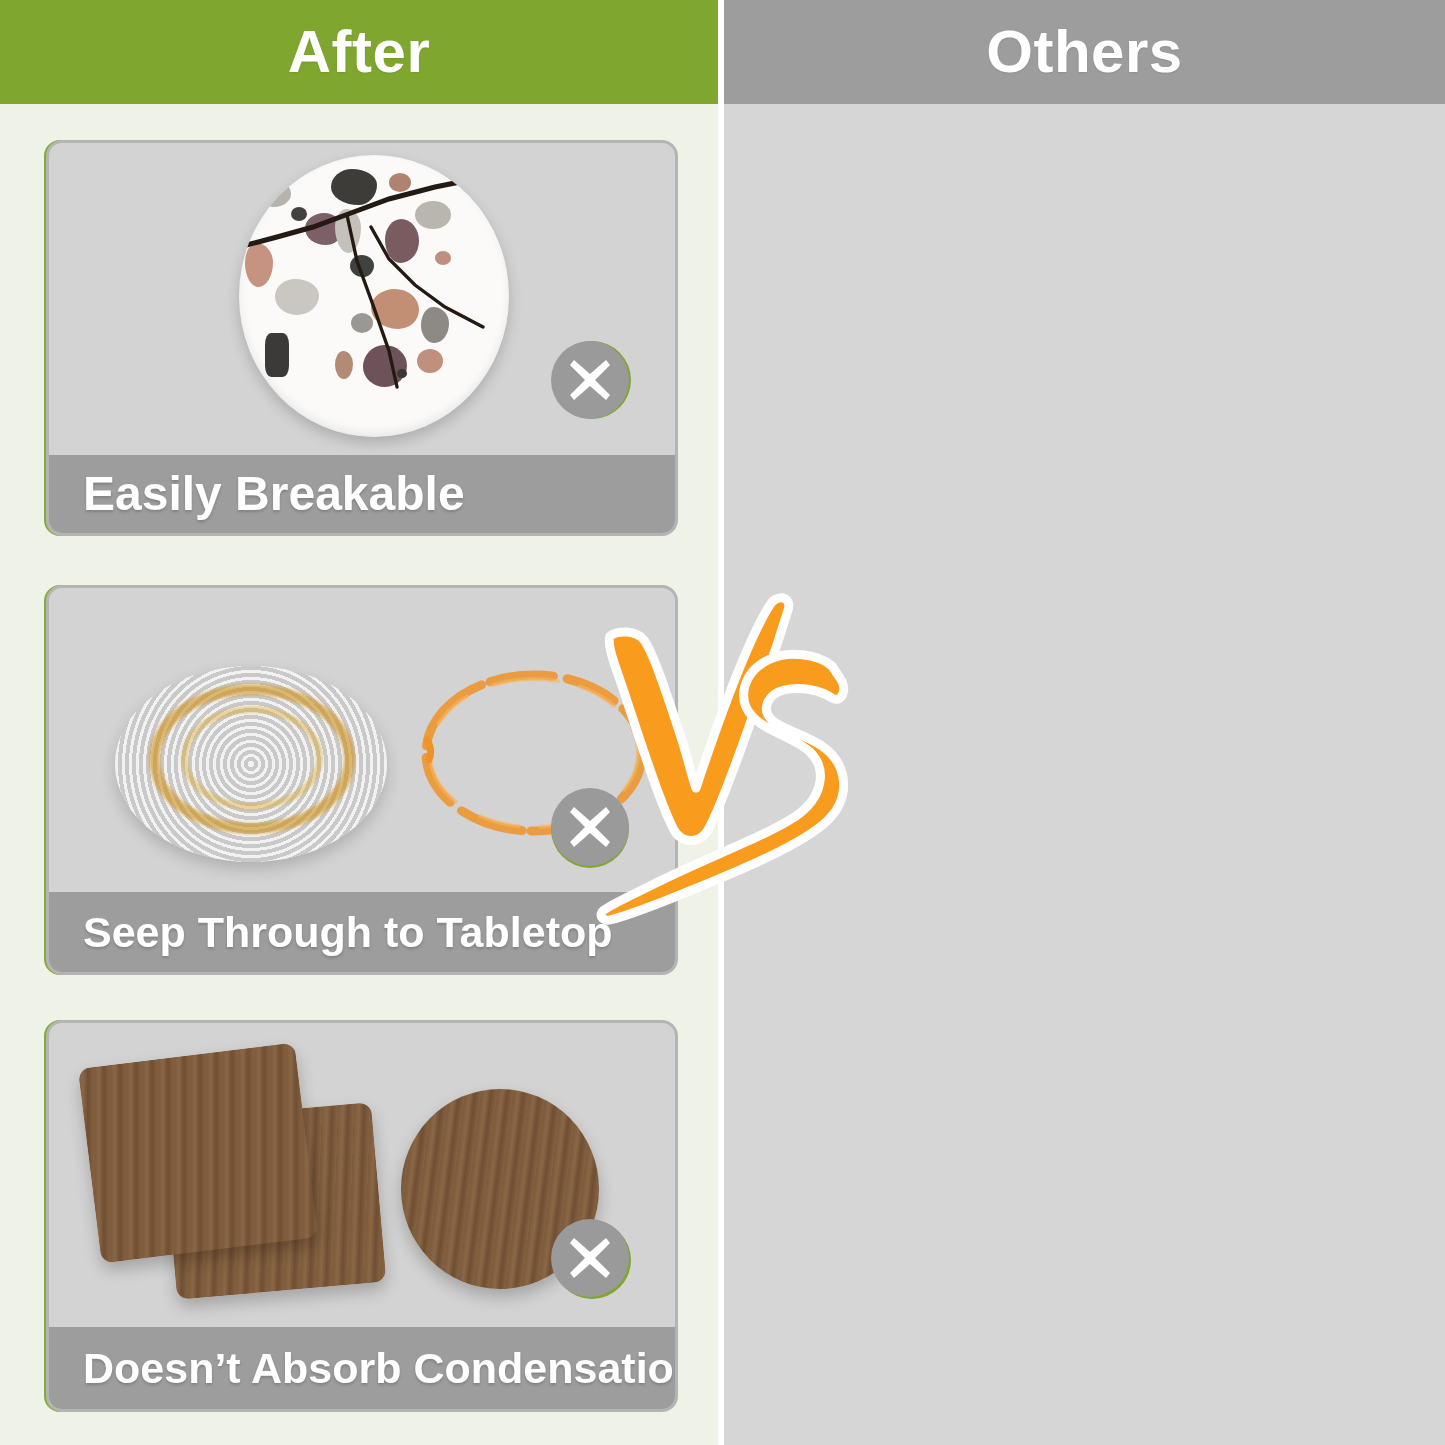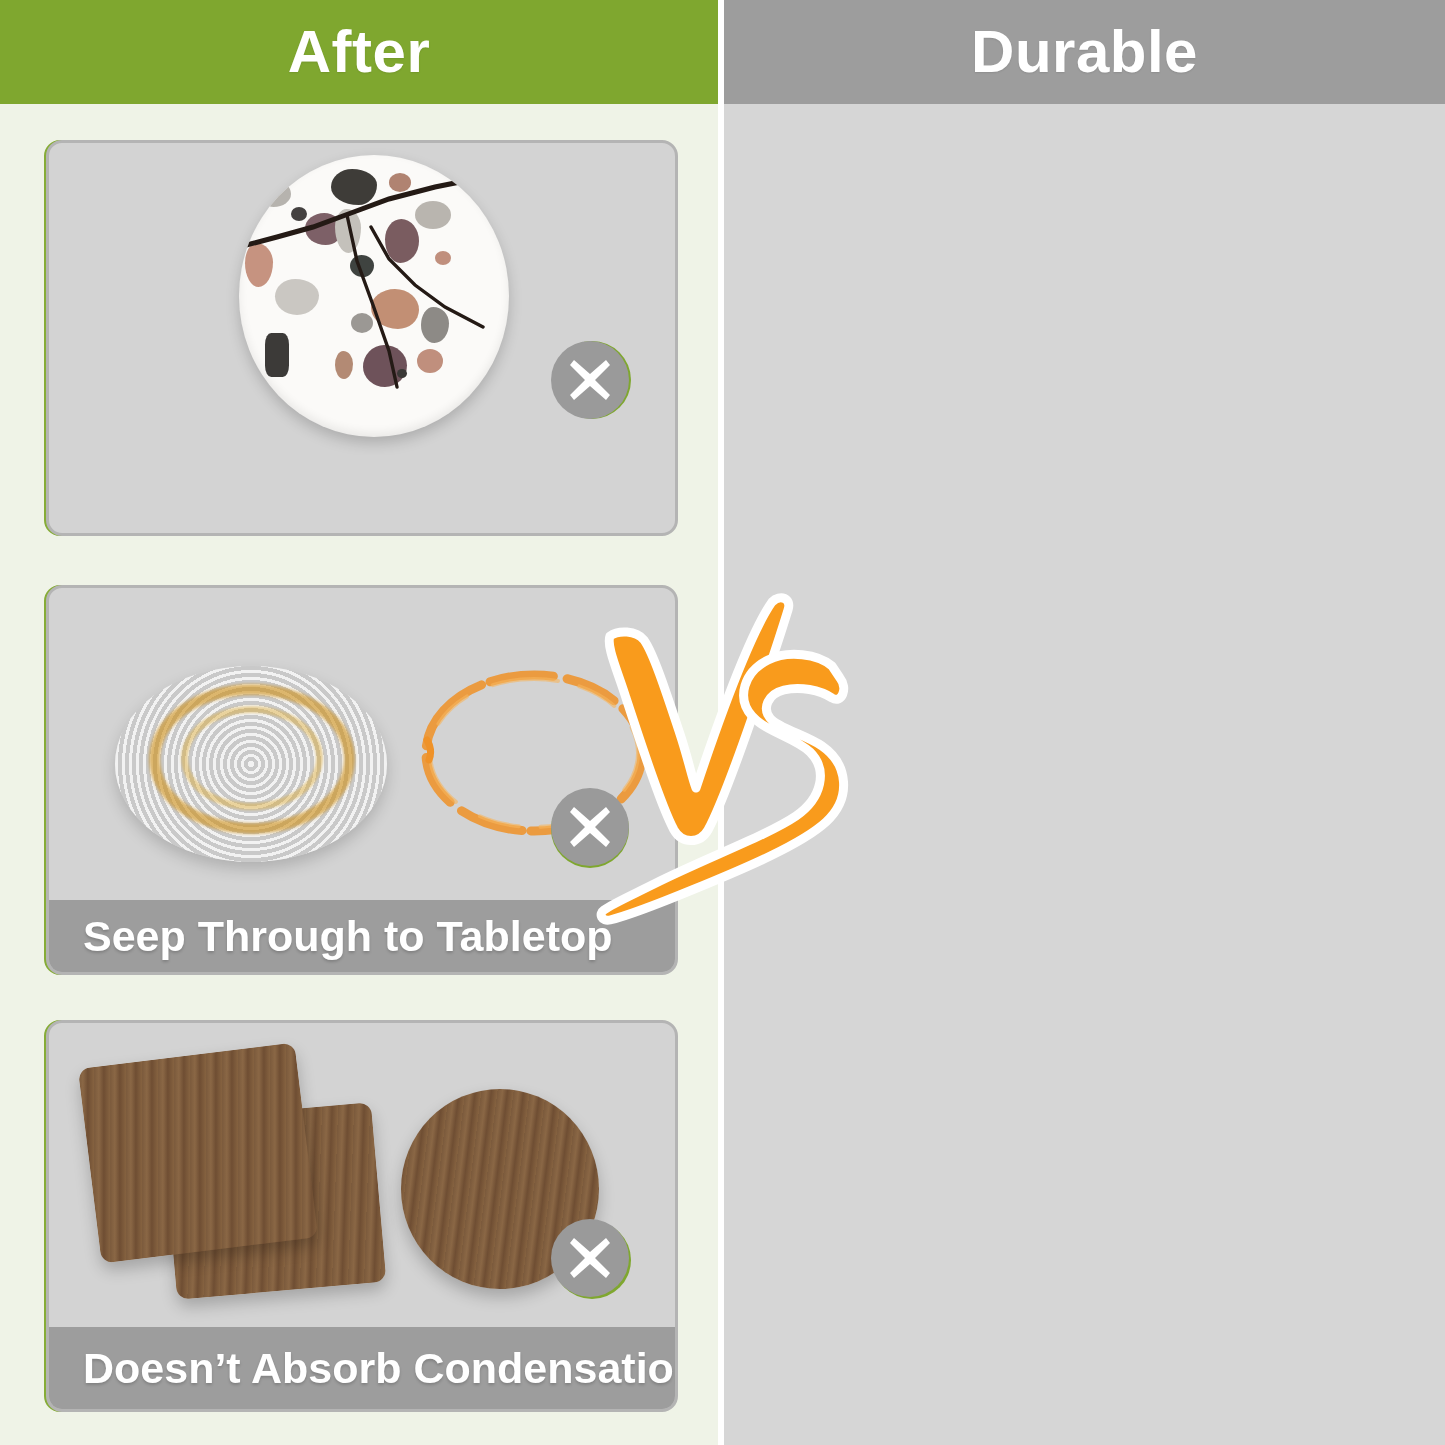--- a/index.html
+++ b/index.html
@@ -176,21 +176,21 @@
 <div id="root">
 
   <div class="col col-left">
     <div class="hdr hdr-left">
       <div class="hdr-title">After</div>
     </div>
   </div>
 
   <div class="col col-right">
     <div class="hdr hdr-right">
-      <div class="hdr-title">Durable</div>
+      <div class="hdr-title">Others</div>
     </div>
   </div>
 
   <div class="card card-left" style="top:140px; height:396px;">
 
     <div class="card-media" style="height:312px;">
 
       <div class="coaster tray" style="left:176px; top:14px; width:286px; height:286px;"></div>
       <div class="coaster weave" style="left:194px; top:32px; width:250px; height:250px;">
         <div class="gloss"></div>
@@ -241,20 +241,23 @@
         </svg>
       </div>
     </div>
 
     <div class="badge badge-no" style="left:502px; top:198px;">
       <svg width="46" height="46" viewBox="0 0 46 46" aria-hidden="true">
         <path d="M7 3 L23 17 L39 3 L43 8 L28 23 L43 38 L39 43 L23 29 L7 43 L3 38 L18 23 L3 8 Z" fill="#ffffff"></path>
       </svg>
     </div>
 
+    <div class="card-label lbl-right" style="height:78px;">
+      <span class="t-big">Easily Breakable</span>
+    </div>
   </div>
 
   <div class="card card-left" style="top:585px; height:390px;">
 
     <div class="card-media" style="height:318px;">
 
       <div class="pic" style="left:-12px; top:56px; width:330px; height:250px; border-radius:50%;
            background:radial-gradient(ellipse at 40% 30%, #a0713c 0%, #7d5328 60%, #5d3d1b 100%);
            box-shadow:0 10px 16px rgba(0,0,0,.18);"></div>
 
@@ -316,21 +319,21 @@
         <path d="M18 82 q6 10 2 20" stroke="#ef9228" stroke-width="7" fill="none" stroke-linecap="round"></path>
       </svg>
     </div>
 
     <div class="badge badge-no" style="left:502px; top:200px;">
       <svg width="46" height="46" viewBox="0 0 46 46" aria-hidden="true">
         <path d="M7 3 L23 17 L39 3 L43 8 L28 23 L43 38 L39 43 L23 29 L7 43 L3 38 L18 23 L3 8 Z" fill="#ffffff"></path>
       </svg>
     </div>
 
-    <div class="card-label lbl-right" style="height:72px;">
+    <div class="card-label lbl-right" style="height:80px;">
       <span class="t-mid">Seep Through to Tabletop</span>
     </div>
   </div>
 
   <div class="card card-left" style="top:1020px; height:392px;">
 
     <div class="card-media" style="height:310px;">
 
       <div class="bottle" style="left:-52px; top:6px; width:156px; height:112px;
            border-radius:42% 20% 26% 46%/46% 30% 34% 50%; transform:rotate(-16deg);"></div>

